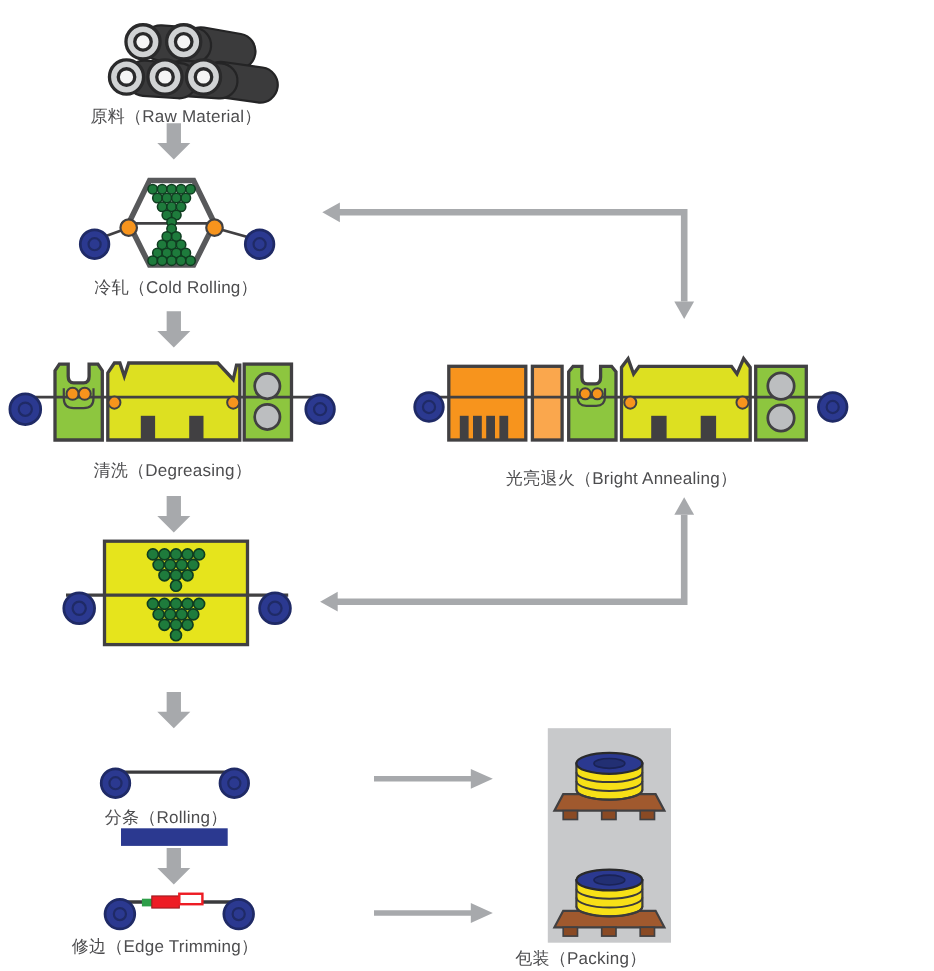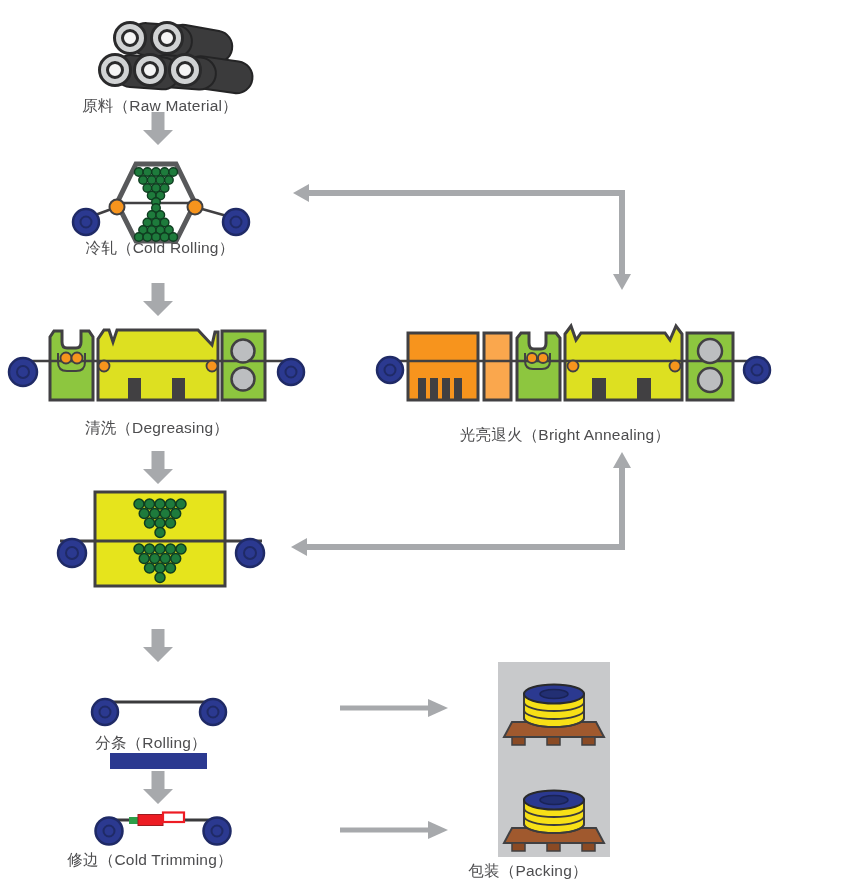--- a/index.html
+++ b/index.html
@@ -273,20 +273,20 @@
         <ellipse cx="554" cy="694" rx="30" ry="9.5" fill="#2b3990" stroke="#2a2a2b" stroke-width="2"></ellipse>
         <ellipse cx="554" cy="694" rx="14" ry="4.5" fill="#222f73" stroke="#1a2356" stroke-width="1.5"></ellipse>
       </g>
     </defs>
     <use href="#pallet-coil"></use>
     <use href="#pallet-coil" y="106"></use>
   </g>
 </svg>
 
   <div class="label" style="left:160px;top:96px">原料（Raw Material）</div>
-  <div class="label" style="left:160px;top:238px">冷轧（Cold Rolling）</div>
+  <div class="label" style="left:160px;top:251px">冷轧（Cold Rolling）</div>
   <div class="label" style="left:157px;top:418px">清洗（Degreasing）</div>
   <div class="label" style="left:565px;top:425px">光亮退火（Bright Annealing）</div>
   <div class="label" style="left:151px;top:733px">分条（Rolling）</div>
-  <div class="label" style="left:150px;top:850px">修边（Cold Trimming）</div>
+  <div class="label" style="left:150px;top:850px">修边（Edge Trimming）</div>
   <div class="label" style="left:528px;top:861px">包装（Packing）</div>
 
 </div>
 
 </body></html>

